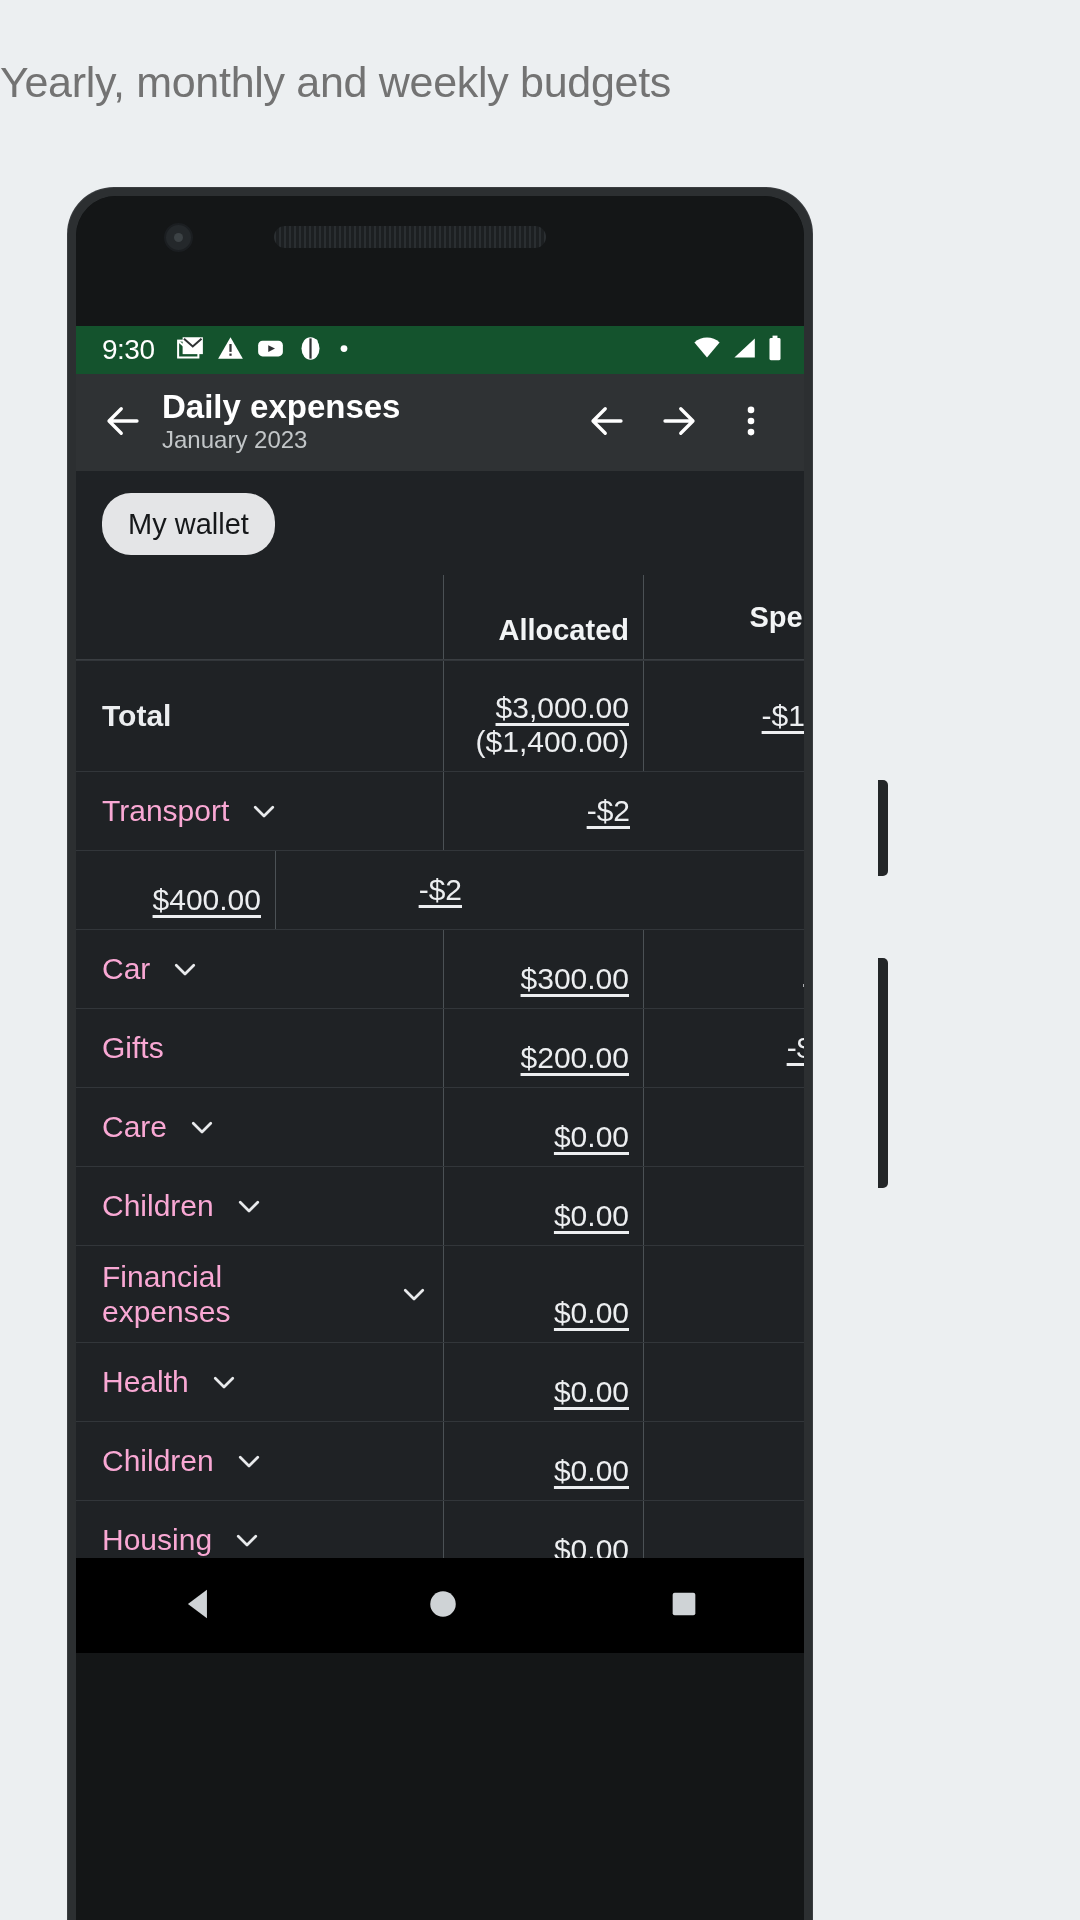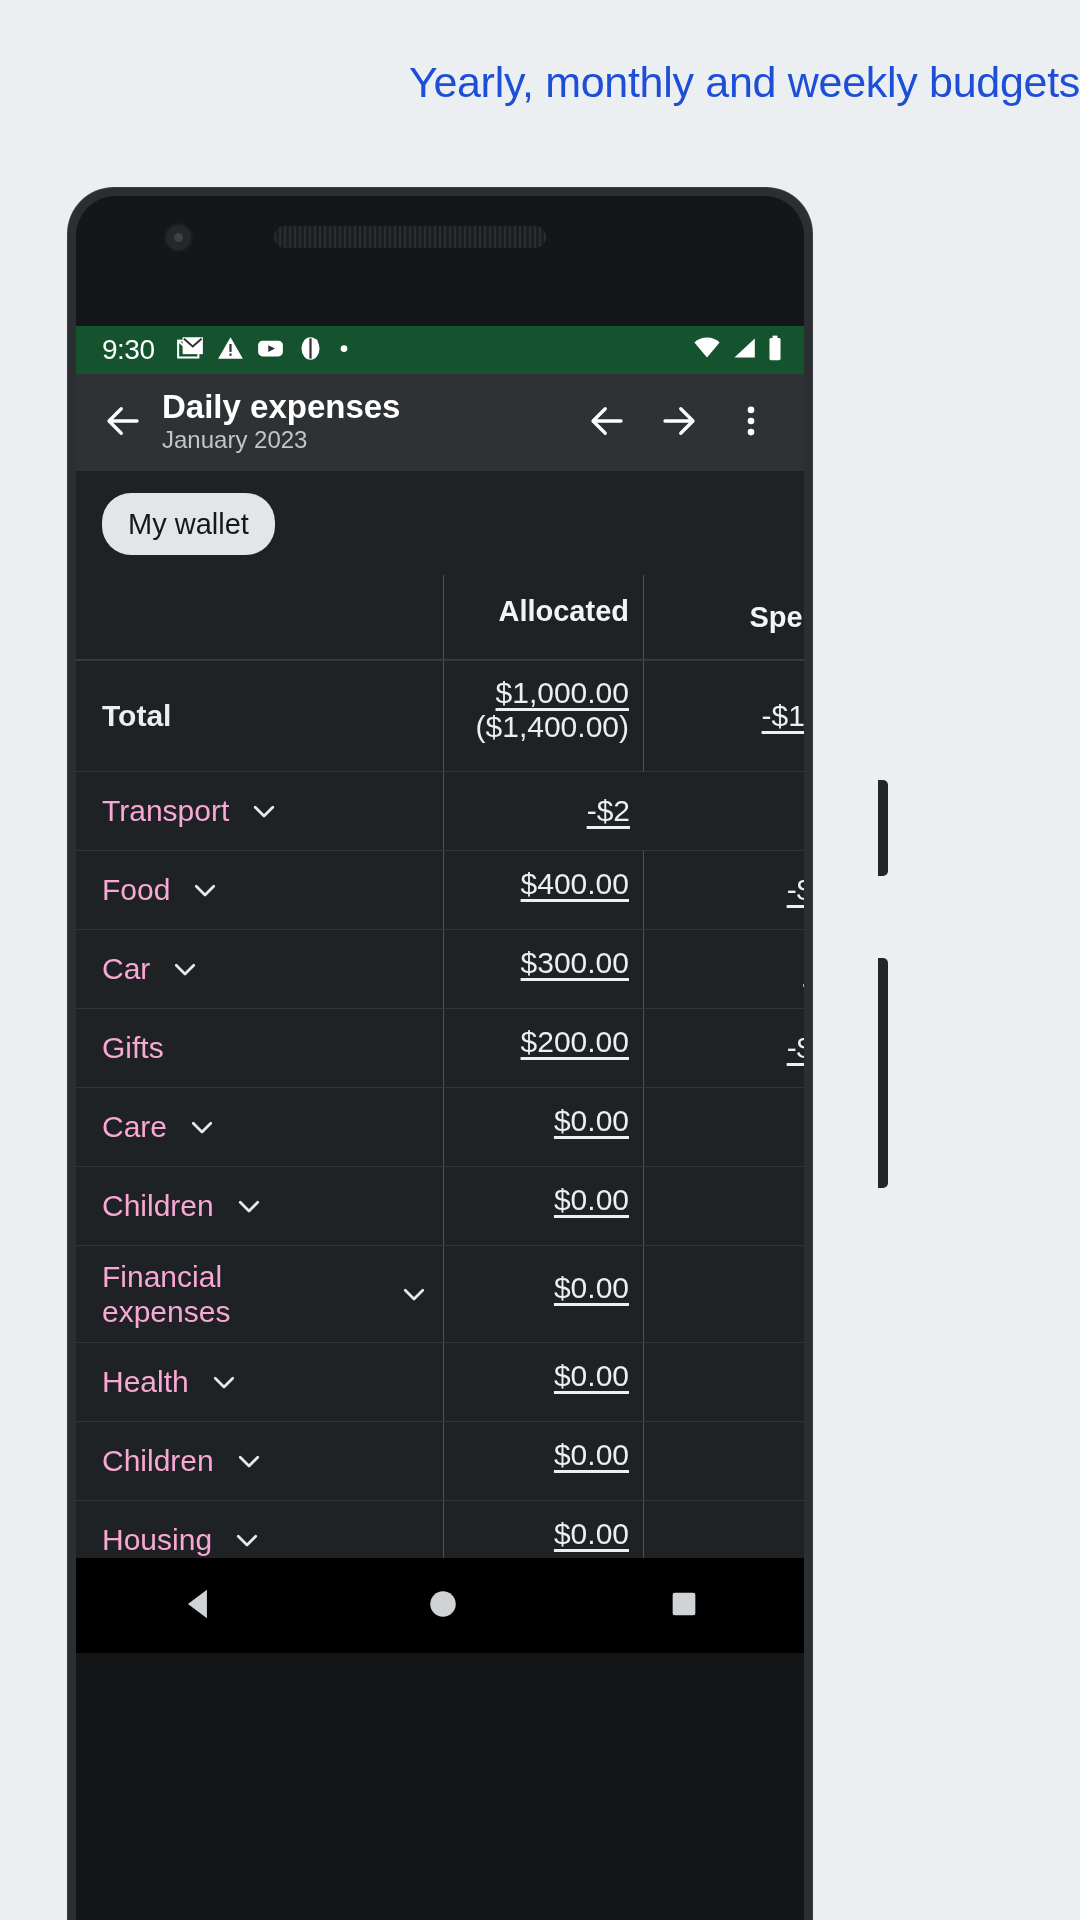--- a/index.html
+++ b/index.html
@@ -8,24 +8,24 @@
     background: #eceff1;
     font-family: "Liberation Sans", sans-serif;
     overflow: hidden;
   }
   body { position: relative; }
 
   
   .headline {
     position: absolute;
     top: 58px; left: 0; width: 1080px;
-    text-align: right;
+    text-align: left;
     font-size: 43px;
     font-weight: 400;
-    color: #1d4ed8;
+    color: #737373;
     letter-spacing: -0.3px;
   }
 
   
   .phone {
     position: absolute;
     left: 68px; top: 188px;
     width: 744px; height: 1780px;
     background: #2c2f31;
     border-radius: 46px 46px 0 0;
@@ -145,21 +145,21 @@
   }
   .trow + .trow { border-top: 1px solid #32363a; }
   .c-name {
     width: 368px; flex: 0 0 368px;
     display: flex; align-items: center;
     padding: 0 14px 0 26px;
     border-right: 1px solid #4b5155;
   }
   .c-val {
     width: 200px; flex: 0 0 200px;
-    display: flex; align-items: center; justify-content: flex-end;
+    display: flex; align-items: flex-end; justify-content: flex-end;
     padding: 0 14px 12px 10px;
     border-right: 1px solid #4b5155;
   }
   .c-val2 {
     width: 200px; flex: 0 0 200px;
     display: flex; align-items: center; justify-content: flex-end;
     padding: 0 14px 0 10px;
   }
   .head .c-name, .head .c-val, .head .c-val2 { height: 84px; }
   .head { border-bottom: 1px solid #3a3e42; }
@@ -333,21 +333,21 @@
             <span class="hlabel">Spent</span>
           </div>
         </div>
 
         <div class="trow total">
           <div class="c-name">
             <span class="rowlabel bold">Total</span>
           </div>
           <div class="c-val">
             <span class="amtwrap">
-              <span class="amt">$1,000.00</span>
+              <span class="amt">$3,000.00</span>
               <span class="amt sub">($1,400.00)</span>
             </span>
           </div>
           <div class="c-val2">
             <span class="amt">-$1,3</span>
           </div>
         </div>
 
         <div class="trow cat">
           <div class="c-name">
@@ -359,30 +359,20 @@
                   </svg>
               </span>
             </span>
           </div>
           <div class="c-val2">
             <span class="amt">-$2</span>
           </div>
         </div>
 
         <div class="trow cat">
-          <div class="c-name">
-            <span class="namewrap">
-              <span class="nametext">Food</span>
-              <span class="chev">
-                <svg width="30" height="30" viewBox="0 0 24 24">
-                    <path d="M5 9 L12 16 L19 9" fill="none" stroke="#e8eaec" stroke-width="2.2" stroke-linecap="round" stroke-linejoin="round"></path>
-                  </svg>
-              </span>
-            </span>
-          </div>
           <div class="c-val">
             <span class="amt">$400.00</span>
           </div>
           <div class="c-val2">
             <span class="amt">-$2</span>
           </div>
         </div>
 
         <div class="trow cat">
           <div class="c-name">

